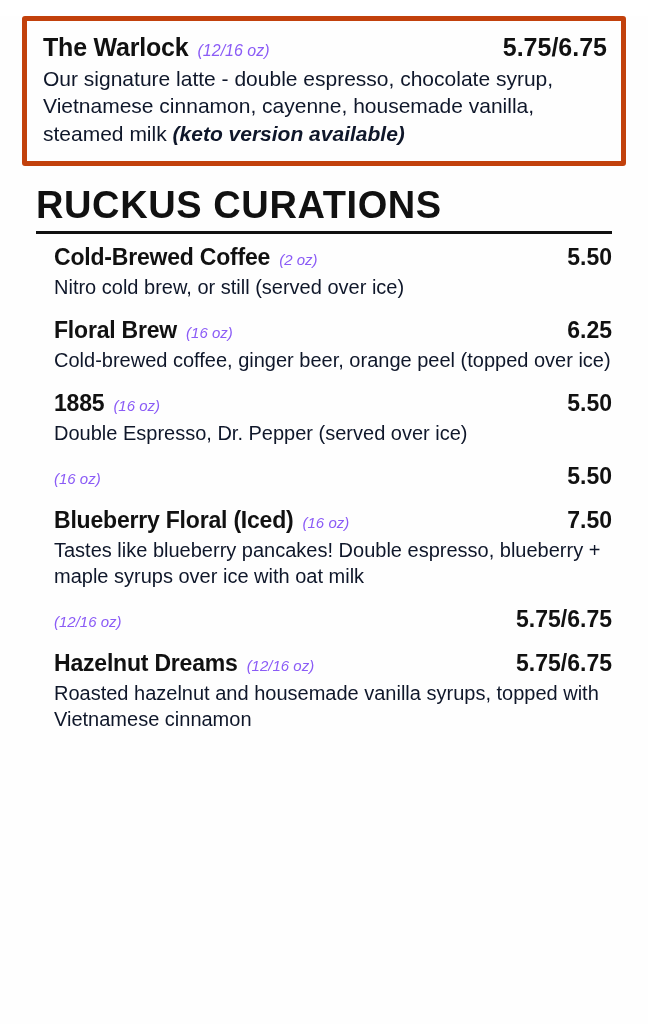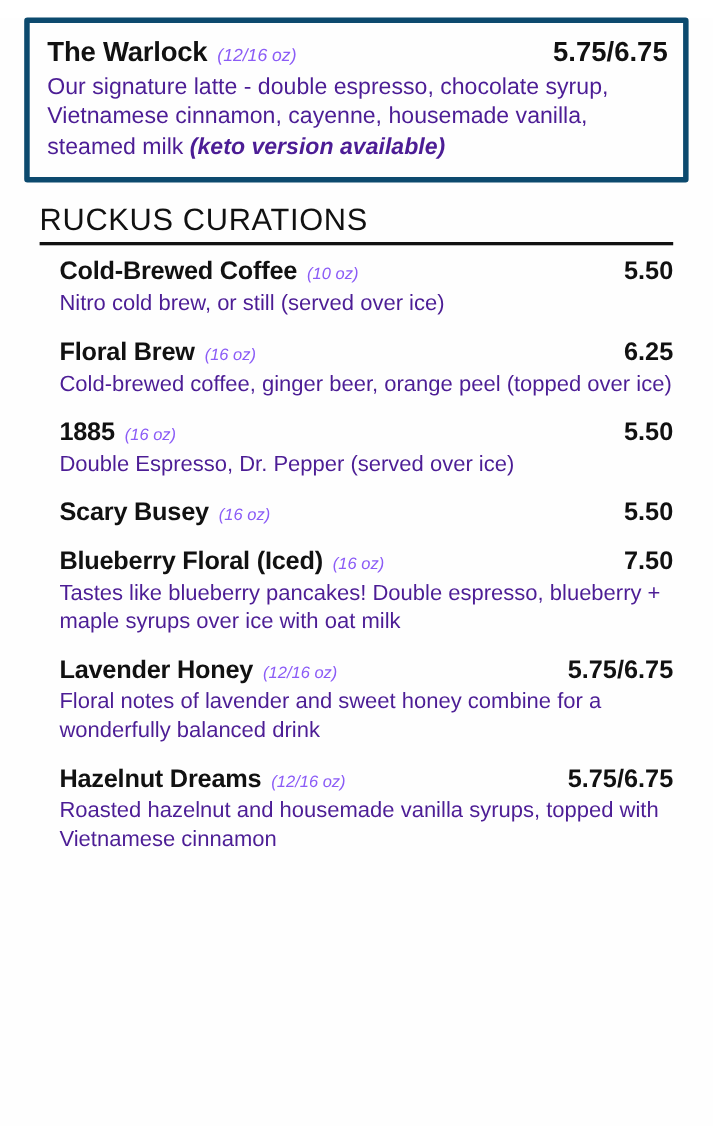--- a/index.html
+++ b/index.html
@@ -19,21 +19,21 @@
     width: 648px;
     height: 1024px;
     box-sizing: border-box;
     padding: 0 22px;
     background: #fefefe;
   }
 
   
   .featured {
     margin-top: 16px;
-    border: 5px solid #0c4a6e;
+    border: 5px solid #c2410c;
     border-radius: 3px;
     padding: 12px 14px 14px 16px;
     box-sizing: border-box;
   }
   .item-head {
     display: flex;
     align-items: baseline;
     justify-content: space-between;
     white-space: nowrap;
   }
@@ -56,33 +56,33 @@
   }
   .item-price {
     font-weight: bold;
     font-size: 25px;
     color: #111;
     padding-left: 12px;
   }
   .item-desc {
     font-size: 21px;
     line-height: 1.30;
-    color: #4c1d95;
+    color: #0f172a;
     margin-top: 3px;
     max-width: 100%;
   }
   .item-desc .keto {
     font-style: italic;
     font-weight: bold;
   }
 
   
   .section-title {
-    font-size: 28px;
-    font-weight: normal;
+    font-size: 38px;
+    font-weight: bold;
     letter-spacing: 0.6px;
     margin: 18px 0 0 14px;
     color: #111;
   }
   .rule {
     height: 3px;
     background: #111;
     margin: 4px 14px 0 14px;
   }
 
@@ -115,21 +115,21 @@
 
   <div class="section-title">RUCKUS CURATIONS</div>
   <div class="rule"></div>
 
   <div class="list">
 
     <div class="list-item">
       <div class="item-head">
         <div class="item-name-wrap">
           <span class="item-name">Cold-Brewed Coffee</span>
-          <span class="item-size">(10 oz)</span>
+          <span class="item-size">(2 oz)</span>
         </div>
         <span class="item-price">5.50</span>
       </div>
       <div class="item-desc">Nitro cold brew, or still (served over ice)</div>
     </div>
 
     <div class="list-item">
       <div class="item-head">
         <div class="item-name-wrap">
           <span class="item-name">Floral Brew</span>
@@ -147,47 +147,44 @@
           <span class="item-size">(16 oz)</span>
         </div>
         <span class="item-price">5.50</span>
       </div>
       <div class="item-desc">Double Espresso, Dr. Pepper (served over ice)</div>
     </div>
 
     <div class="list-item">
       <div class="item-head">
         <div class="item-name-wrap">
-          <span class="item-name">Scary Busey</span>
           <span class="item-size">(16 oz)</span>
         </div>
         <span class="item-price">5.50</span>
       </div>
     </div>
 
     <div class="list-item">
       <div class="item-head">
         <div class="item-name-wrap">
           <span class="item-name">Blueberry Floral (Iced)</span>
           <span class="item-size">(16 oz)</span>
         </div>
         <span class="item-price">7.50</span>
       </div>
       <div class="item-desc">Tastes like blueberry pancakes! Double espresso, blueberry + maple syrups over ice with oat milk</div>
     </div>
 
     <div class="list-item">
       <div class="item-head">
         <div class="item-name-wrap">
-          <span class="item-name">Lavender Honey</span>
           <span class="item-size">(12/16 oz)</span>
         </div>
         <span class="item-price">5.75/6.75</span>
       </div>
-      <div class="item-desc">Floral notes of lavender and sweet honey combine for a wonderfully balanced drink</div>
     </div>
 
     <div class="list-item">
       <div class="item-head">
         <div class="item-name-wrap">
           <span class="item-name">Hazelnut Dreams</span>
           <span class="item-size">(12/16 oz)</span>
         </div>
         <span class="item-price">5.75/6.75</span>
       </div>

